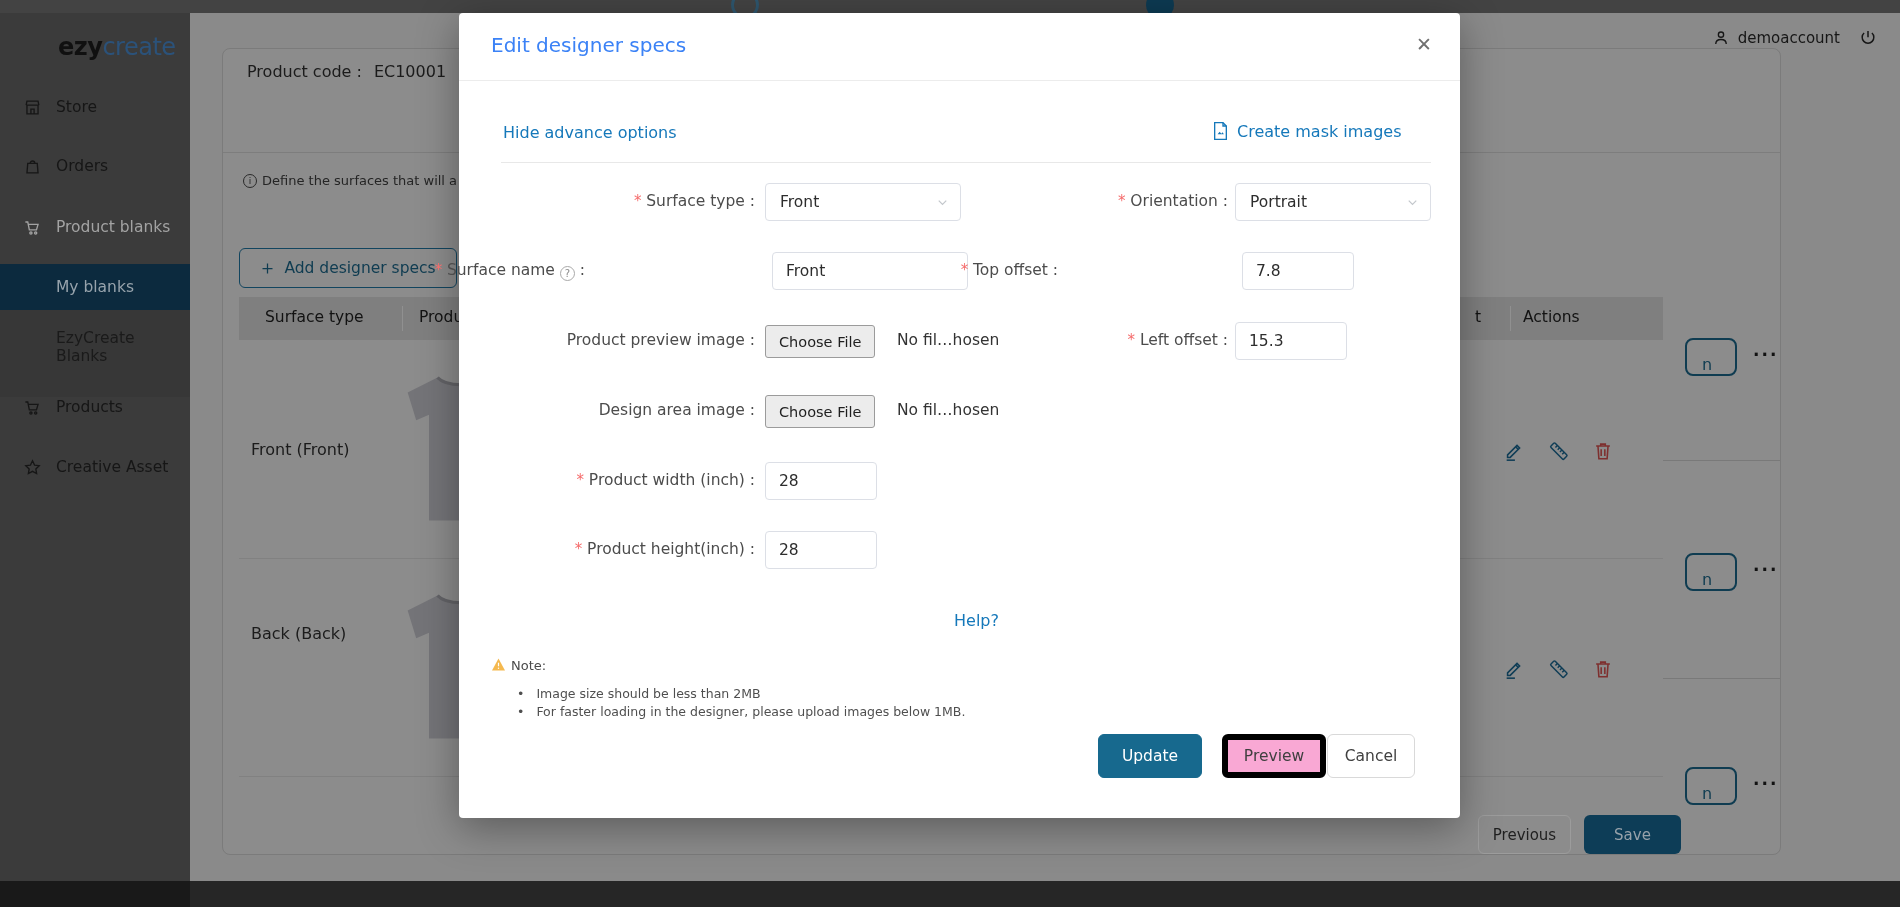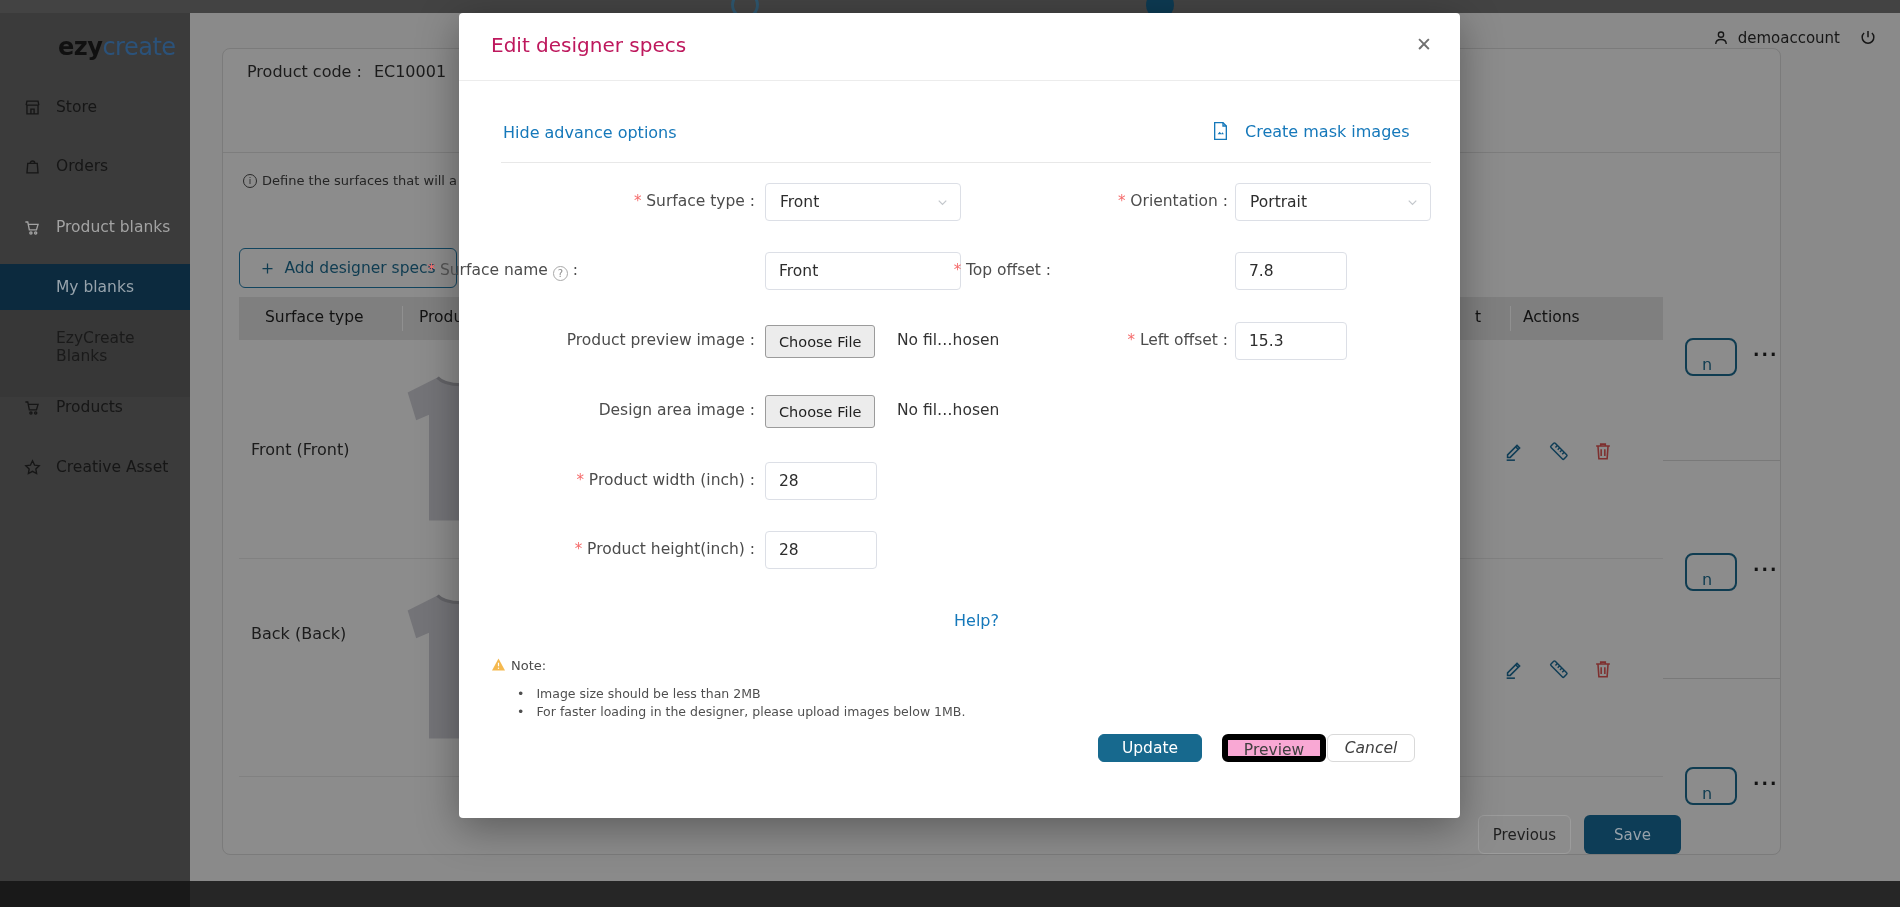--- a/index.html
+++ b/index.html
@@ -59,26 +59,26 @@
   .frag-btn{position:absolute;width:52px;height:38px;border:2px solid #0f3c51;border-radius:8px;overflow:hidden;color:#0f3c51;font-size:16px;cursor:pointer;background:transparent;}
   .frag-btn span{position:relative;left:-4px;top:7px;display:inline-block;}
   .frag-dots{position:absolute;font-size:17px;font-weight:bold;color:#111;letter-spacing:2px;cursor:pointer;}
   .right-div{position:absolute;width:118px;height:1px;background:#797979;left:1440px;}
 
   .prev-btn{position:absolute;left:1255px;top:766px;width:93px;height:39px;border:1px solid #9c9c9c;border-radius:6px;background:#8c8c8c;color:#1f1f1f;font-size:15px;cursor:pointer;}
   .save-btn{position:absolute;left:1361px;top:766px;width:97px;height:39px;border:none;border-radius:6px;background:#0d3d57;color:#97a2aa;font-size:15px;cursor:pointer;}
 
   
   .modal{position:absolute;left:459px;top:13px;width:1001px;height:805px;background:#ffffff;border-radius:4px;box-shadow:0 10px 40px rgba(0,0,0,.35);z-index:10;}
-  .m-title{position:absolute;left:32px;top:20px;font-size:20px;color:#be185d;font-weight:500;}
+  .m-title{position:absolute;left:32px;top:20px;font-size:20px;color:#3b82f6;font-weight:500;}
   .m-close{position:absolute;right:28px;top:20px;font-size:19px;color:#707070;cursor:pointer;}
   .m-hdiv{position:absolute;left:0;top:67px;width:100%;height:1px;background:#ececec;}
   .m-link{color:#1578ba;font-size:16px;cursor:pointer;white-space:nowrap;}
   .link-left{position:absolute;left:44px;top:110px;}
-  .link-right{position:absolute;left:753px;top:108px;display:flex;align-items:center;gap:16px;}
+  .link-right{position:absolute;left:753px;top:108px;display:flex;align-items:center;gap:8px;}
   .link-right svg{width:17px;height:20px;color:#1578ba;}
   .m-div2{position:absolute;left:42px;top:149px;width:930px;height:1px;background:#e8e8e8;}
 
   .frow{position:absolute;height:38px;}
   .flabel{position:absolute;top:9px;font-size:15.5px;color:#4c4c4c;white-space:nowrap;text-align:right;}
   .flabel::after{content:" :";}
   .req::before{content:"* ";color:#f56c6c;font-size:15px;}
   .flabel-l{right:705px;} 
   .flabel-r{right:232px;} 
   .ctrl{position:absolute;height:38px;border:1px solid #dcdfe6;border-radius:4px;background:#fff;font-size:15.5px;color:#2d2d2d;}
@@ -89,24 +89,24 @@
   .ctrl-l{left:306px;} .ctrl-r{left:776px;}
   .w196{width:196px;} .w112{width:112px;}
   .file-btn{position:absolute;left:306px;top:3px;height:33px;padding:0 13px;background:#ececec;border:1px solid #9b9b9b;border-radius:3px;font-size:14.5px;color:#1f1f1f;cursor:pointer;}
   .file-status{position:absolute;left:438px;top:9px;font-size:15.5px;color:#333;}
   .q-ico{display:inline-flex;align-items:center;justify-content:center;width:15px;height:15px;border:1px solid #a9a9a9;border-radius:50%;font-size:10px;color:#8a8a8a;margin-left:5px;vertical-align:-2px;}
   .help-link{position:absolute;left:0;top:598px;width:100%;text-align:center;padding-left:34px;}
   .note-head{position:absolute;left:32px;top:645px;display:flex;gap:5px;font-size:13px;color:#4a4a4a;}
   .note-head svg{width:15px;height:13px;}
   .note-li{position:absolute;left:58px;font-size:12.5px;color:#4f4f4f;white-space:nowrap;}
   .note-li::before{content:"•";margin-right:12px;}
-  .m-btn{position:absolute;top:721px;height:28px;border-radius:6px;font-size:15.5px;cursor:pointer;}
+  .m-btn{position:absolute;top:721px;height:44px;border-radius:6px;font-size:15.5px;cursor:pointer;}
   .btn-update{left:639px;width:104px;background:#17698e;border:1px solid #17698e;color:#fff;font-weight:500;}
   .btn-preview{left:763px;width:104px;background:#f9a8d4;border:6px solid #000000;color:#3f3f3f;}
-  .btn-cancel{left:868px;width:88px;background:#fff;border:1px solid #d9d9d9;color:#3f3f3f;font-style:italic;}
+  .btn-cancel{left:868px;width:88px;background:#fff;border:1px solid #d9d9d9;color:#3f3f3f;}
 </style>
 </head>
 <body>
 
 <div class="app">
 
   <div class="top-strip">
     <div class="step-circle outline"></div>
     <div class="step-circle filled"></div>
   </div>
@@ -291,21 +291,21 @@
       </div>
       <span class="flabel flabel-r req">Orientation</span>
       <div class="ctrl ctrl-r w196 sel">
         <span>Portrait</span>
         <svg viewBox="0 0 24 24" fill="none" stroke="currentColor" stroke-width="2">
             <path d="M6 9l6 6 6-6"></path>
           </svg>
       </div>
     </div>
 
-    <div class="frow" style="left:0;top:239px;width:824px">
+    <div class="frow" style="left:7px;top:239px;width:824px">
       <span class="flabel flabel-l req"><span>Surface name</span><span class="q-ico">?</span></span>
       <input class="ctrl ctrl-l w196 txt" value="Front" style="">
       <span class="flabel flabel-r req">Top offset</span>
       <input class="ctrl ctrl-r w112 txt" value="7.8" style="">
     </div>
 
     <div class="frow" style="left:0;top:309px;width:1001px">
       <span class="flabel flabel-l">Product preview image</span>
       <button class="file-btn">Choose File</button>
       <span class="file-status">No fil…hosen</span>

